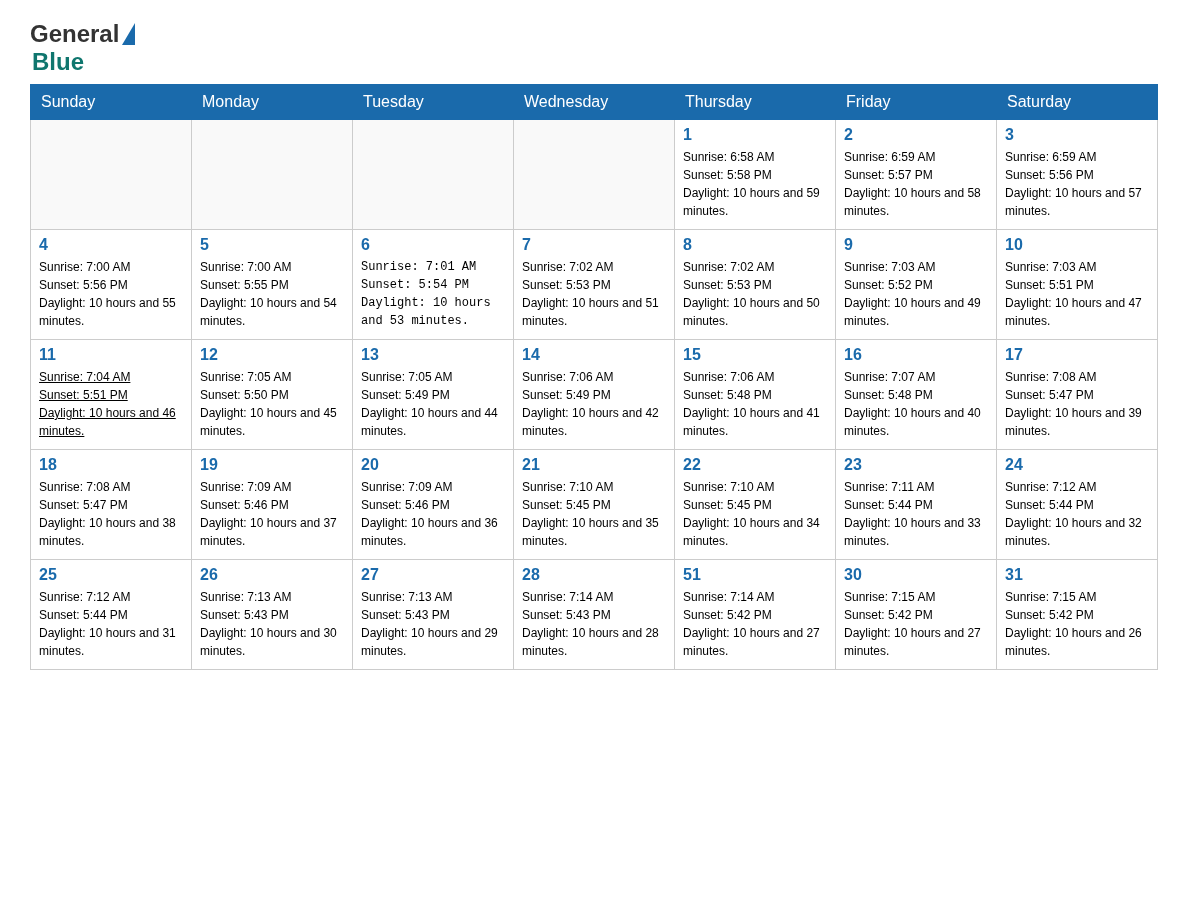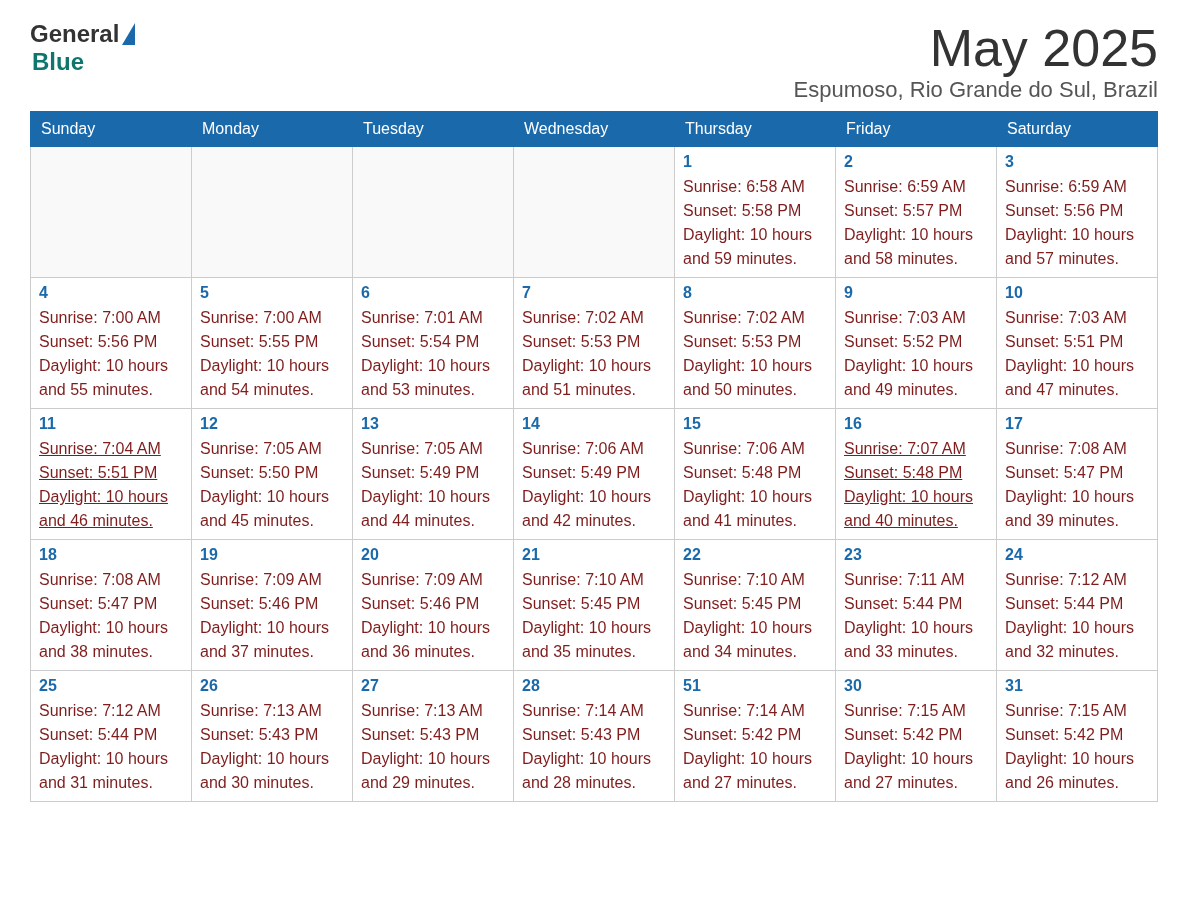--- a/index.html
+++ b/index.html
@@ -53,22 +53,22 @@
       font-size: 13px;
     }
     .day-number {
       font-size: 16px;
       color: #1a6aab;
       font-weight: bold;
       display: block;
       margin-bottom: 4px;
     }
     .day-info {
-      font-size: 16px;
-      color: #7f1d1d;
+      font-size: 12px;
+      color: #000000;
       line-height: 1.5;
     }
     .empty-cell {
       background: #f9f9f9;
     }
     tr.week-row td {
       height: 110px;
     }
     .logo-wrapper {
       display: flex;
@@ -83,24 +83,20 @@
 </head>
 <body>
 
 <div class="header">
   <div class="logo-wrapper">
     <div class="logo-line1">
       <span style="font-size:24px;font-weight:bold;color:#333;">General</span>
       <span style="display:inline-block;width:0;height:0;border-left:13px solid transparent;border-bottom:22px solid #1a6aab;margin-left:3px;vertical-align:middle;"></span>
     </div>
     <div style="font-size:24px;font-weight:bold;color:#0f766e;margin-left:2px;">Blue</div>
-  </div>
-  <div class="title-block">
-    <div class="month-title">May 2025</div>
-    <div class="location-title">Espumoso, Rio Grande do Sul, Brazil</div>
   </div>
 </div>
 
 <table class="calendar">
   <thead>
     <tr>
       <th>Sunday</th>
       <th>Monday</th>
       <th>Tuesday</th>
       <th>Wednesday</th>
@@ -142,21 +138,21 @@
 Daylight: 10 hours and 55 minutes.</div>
         </td>
         <td>
           <span class="day-number">5</span>
           <div class="day-info" style="white-space: pre-line;">Sunrise: 7:00 AM
 Sunset: 5:55 PM
 Daylight: 10 hours and 54 minutes.</div>
         </td>
         <td>
           <span class="day-number">6</span>
-          <div class="day-info" style="white-space: pre-line;">Sunrise: 7:01 AM
+          <div class="day-info" style="white-space: pre-line; font-family: Liberation Mono, monospace;">Sunrise: 7:01 AM
 Sunset: 5:54 PM
 Daylight: 10 hours and 53 minutes.</div>
         </td>
         <td>
           <span class="day-number">7</span>
           <div class="day-info" style="white-space: pre-line;">Sunrise: 7:02 AM
 Sunset: 5:53 PM
 Daylight: 10 hours and 51 minutes.</div>
         </td>
         <td>
@@ -204,21 +200,21 @@
 Daylight: 10 hours and 42 minutes.</div>
         </td>
         <td>
           <span class="day-number">15</span>
           <div class="day-info" style="white-space: pre-line;">Sunrise: 7:06 AM
 Sunset: 5:48 PM
 Daylight: 10 hours and 41 minutes.</div>
         </td>
         <td>
           <span class="day-number">16</span>
-          <div class="day-info" style="white-space: pre-line; text-decoration: underline;">Sunrise: 7:07 AM
+          <div class="day-info" style="white-space: pre-line;">Sunrise: 7:07 AM
 Sunset: 5:48 PM
 Daylight: 10 hours and 40 minutes.</div>
         </td>
         <td>
           <span class="day-number">17</span>
           <div class="day-info" style="white-space: pre-line;">Sunrise: 7:08 AM
 Sunset: 5:47 PM
 Daylight: 10 hours and 39 minutes.</div>
         </td>
       </tr>

